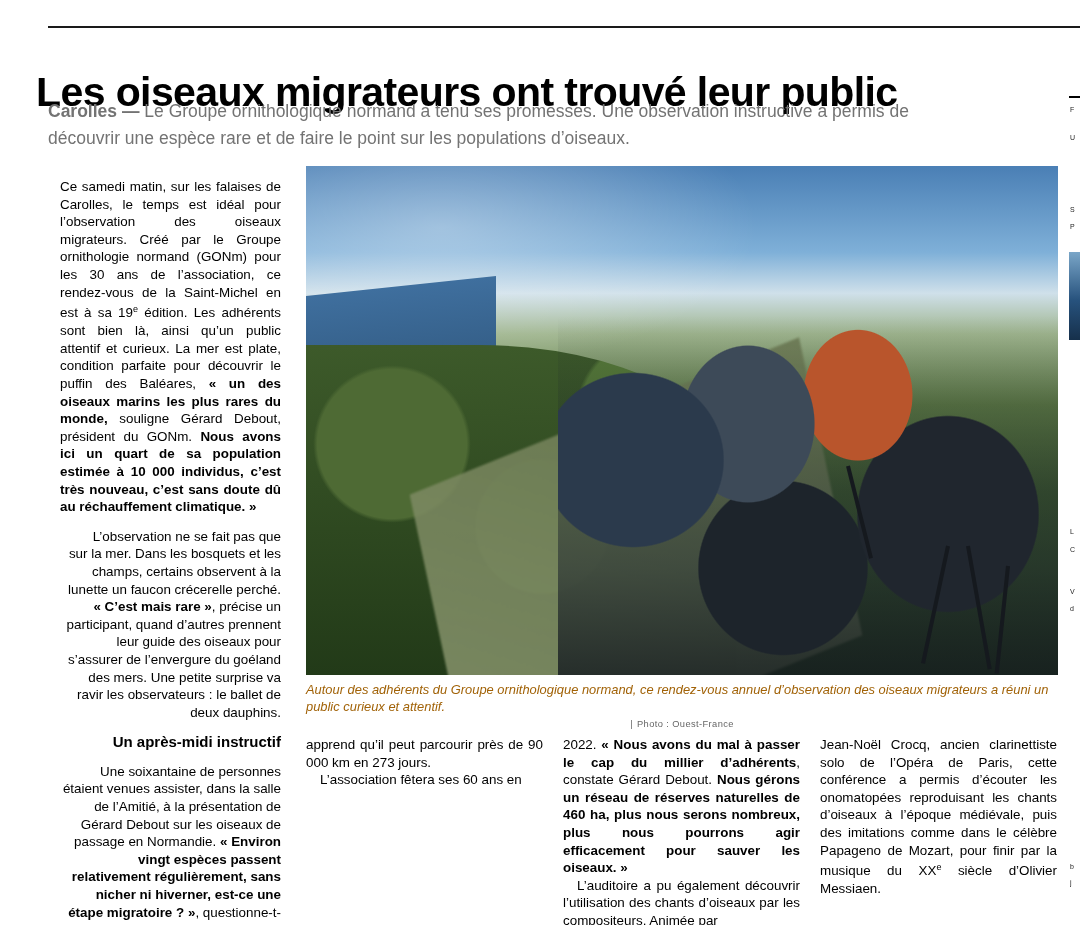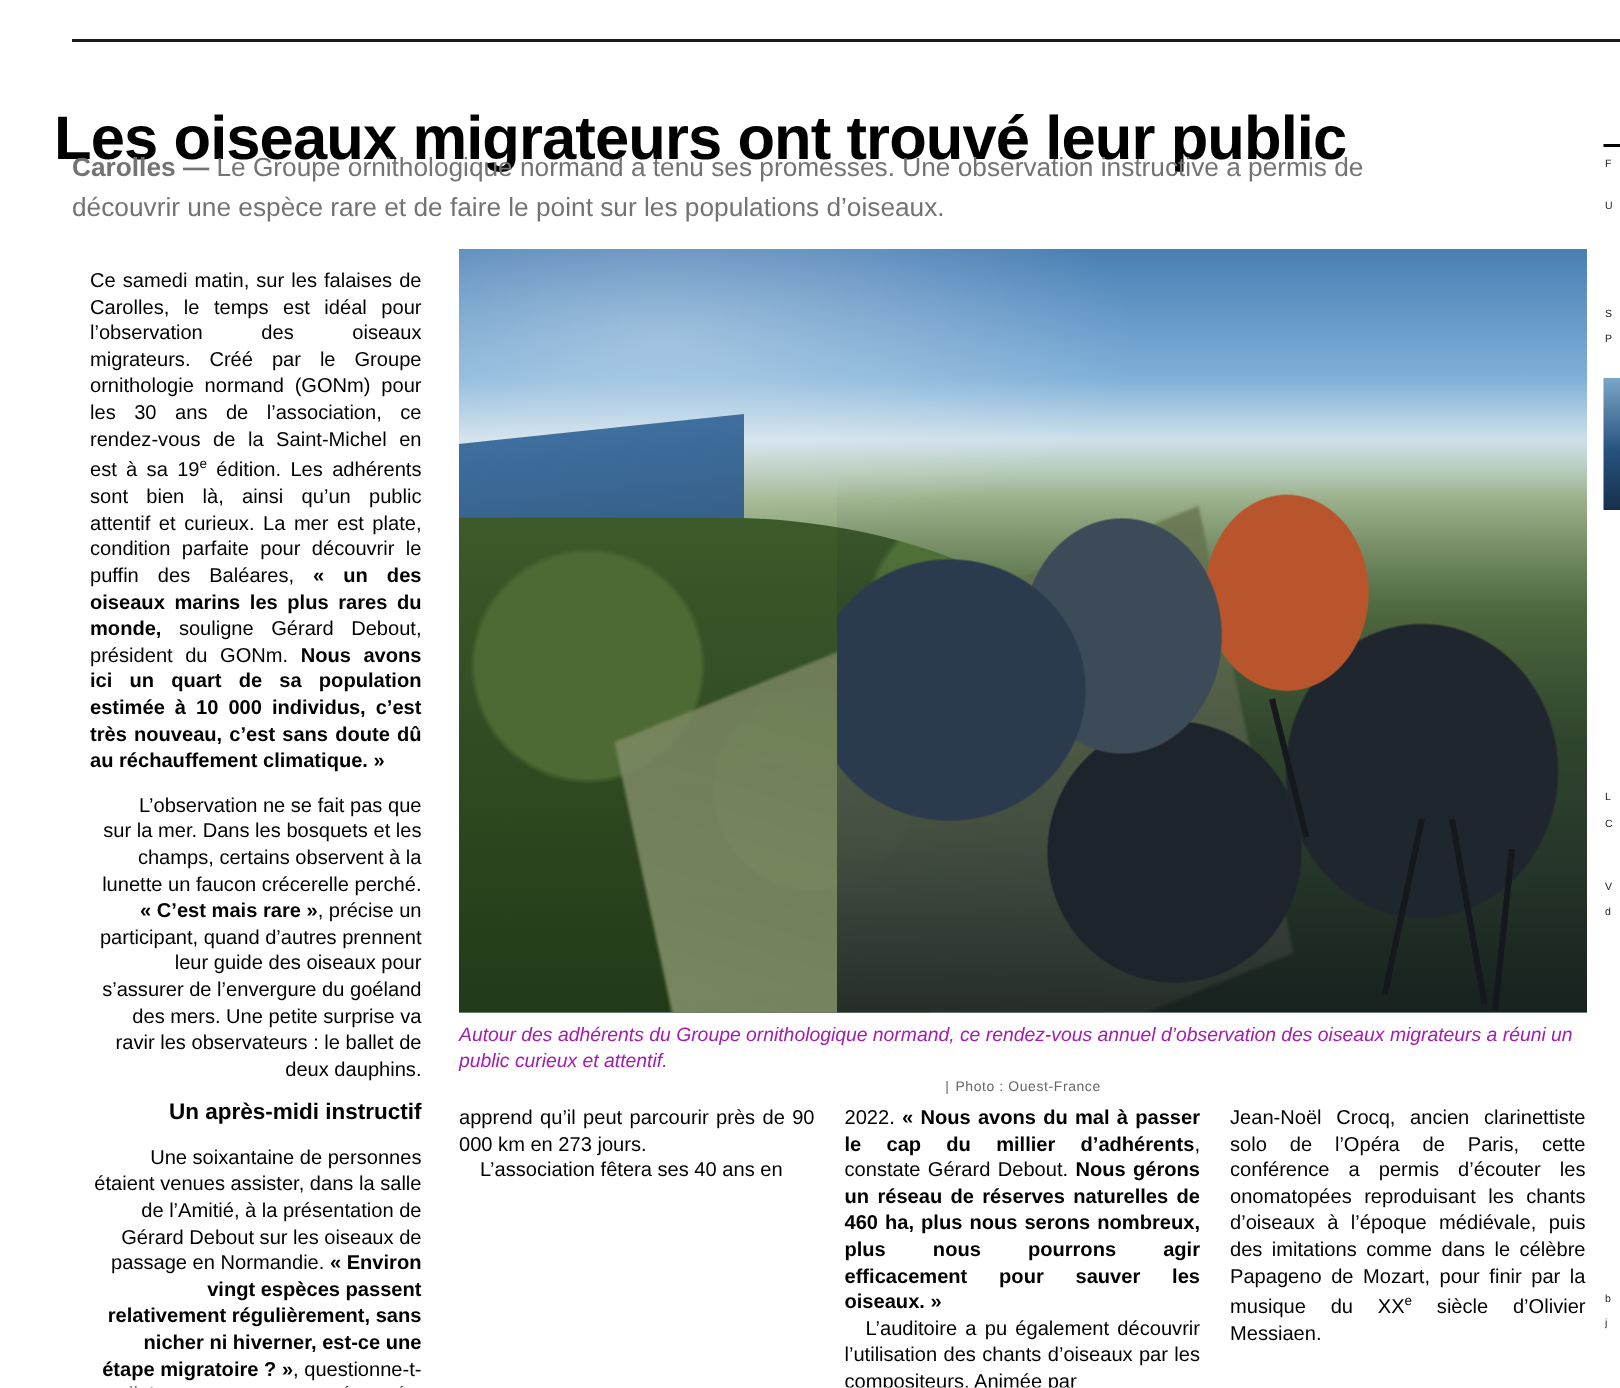--- a/index.html
+++ b/index.html
@@ -155,21 +155,21 @@
     transform-origin: top center;
   }
   .caption {
     position: absolute;
     left: 306px;
     top: 681px;
     width: 752px;
     font-size: 12.9px;
     line-height: 17px;
     font-style: italic;
-    color: #a21caf;
+    color: #a16207;
   }
   .credit {
     position: absolute;
     left: 306px;
     top: 719px;
     width: 752px;
     text-align: center;
     font-size: 9.3px;
     color: #666;
     letter-spacing: .4px;
@@ -270,21 +270,21 @@
 
   <div class="caption">Autour des adhérents du Groupe ornithologique normand, ce rendez-vous annuel d’observation des oiseaux migrateurs a réuni un public curieux et attentif.</div>
   <div class="credit">
     <span class="bar">|</span><span>Photo : Ouest-France</span>
   </div>
 
   <div class="bottom">
 
     <div class="bcol">
       <p>apprend qu’il peut parcourir près de 90 000 km en 273 jours.</p>
-      <p>L’association fêtera ses 40 ans en</p>
+      <p>L’association fêtera ses 60 ans en</p>
     </div>
 
     <div class="bcol">
       <p>
         <span>2022. </span><b>« Nous avons du mal à passer le cap du millier d’adhérents</b><span>, constate Gérard Debout. </span><b>Nous gérons un réseau de réserves naturelles de 460 ha, plus nous serons nombreux, plus nous pourrons agir efficacement pour sauver les oiseaux. »</b>
       </p>
       <p>L’auditoire a pu également découvrir l’utilisation des chants d’oiseaux par les compositeurs. Animée par</p>
     </div>
 
     <div class="bcol">

